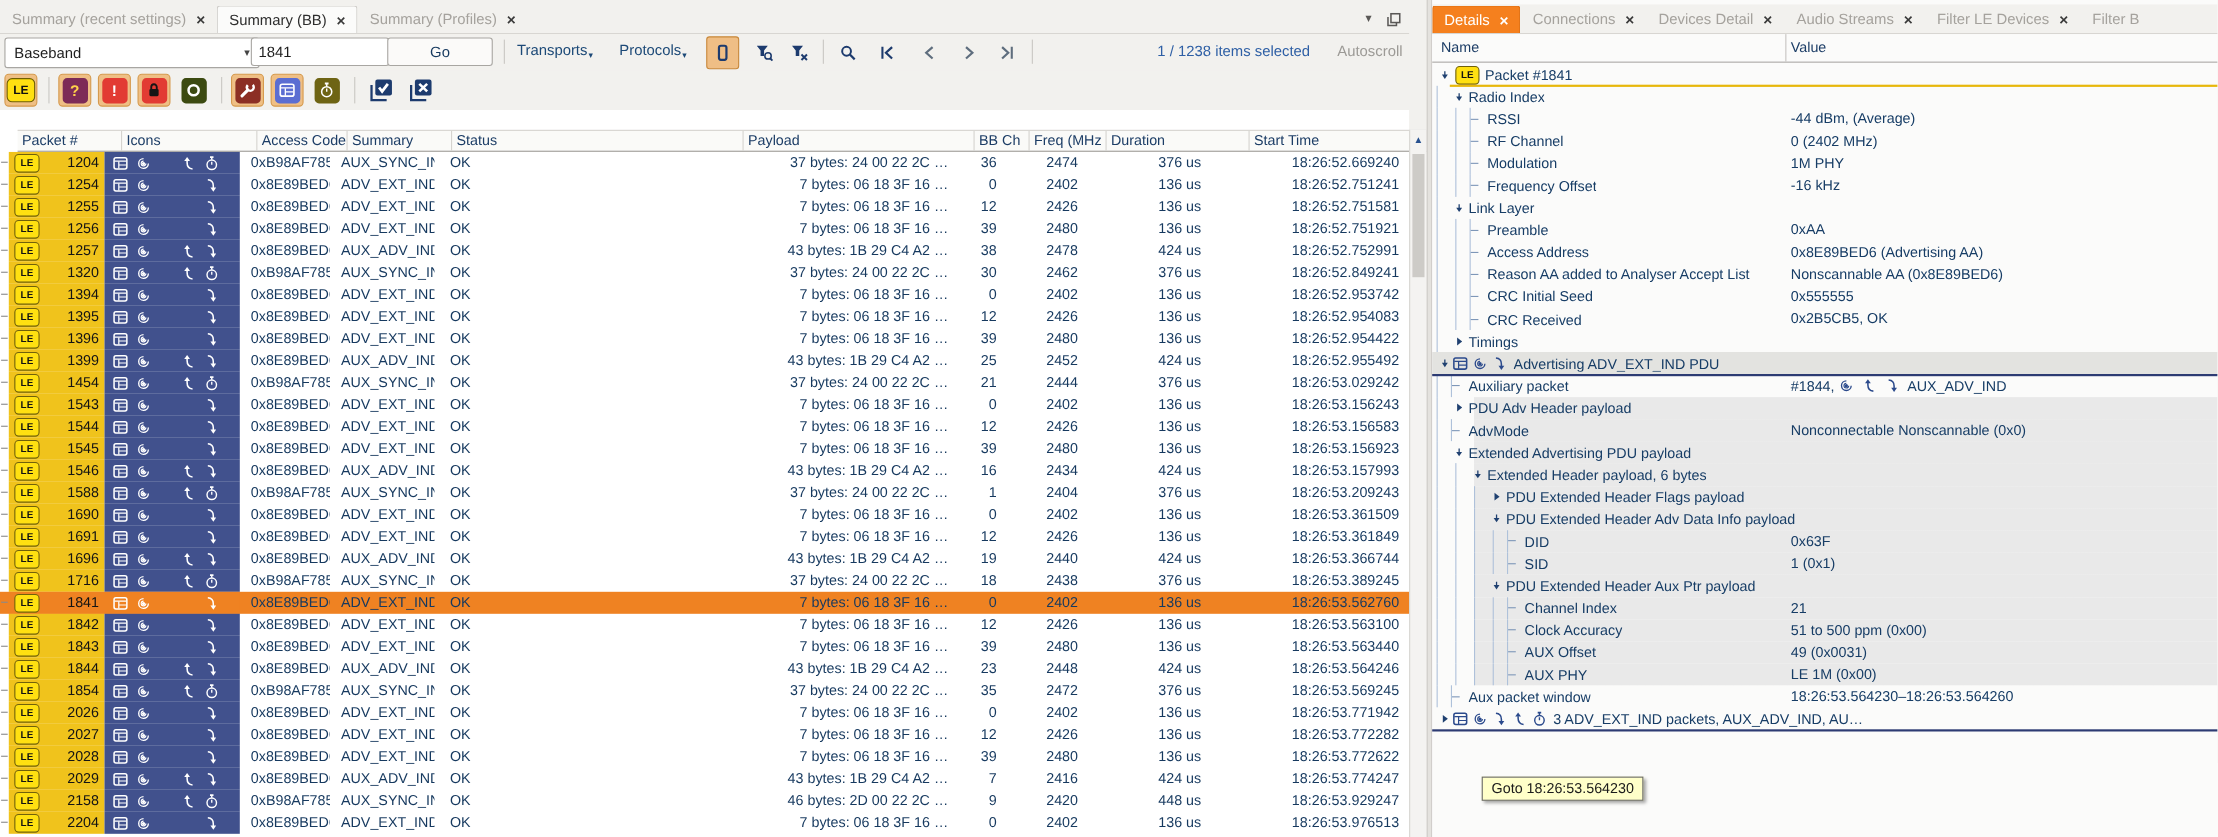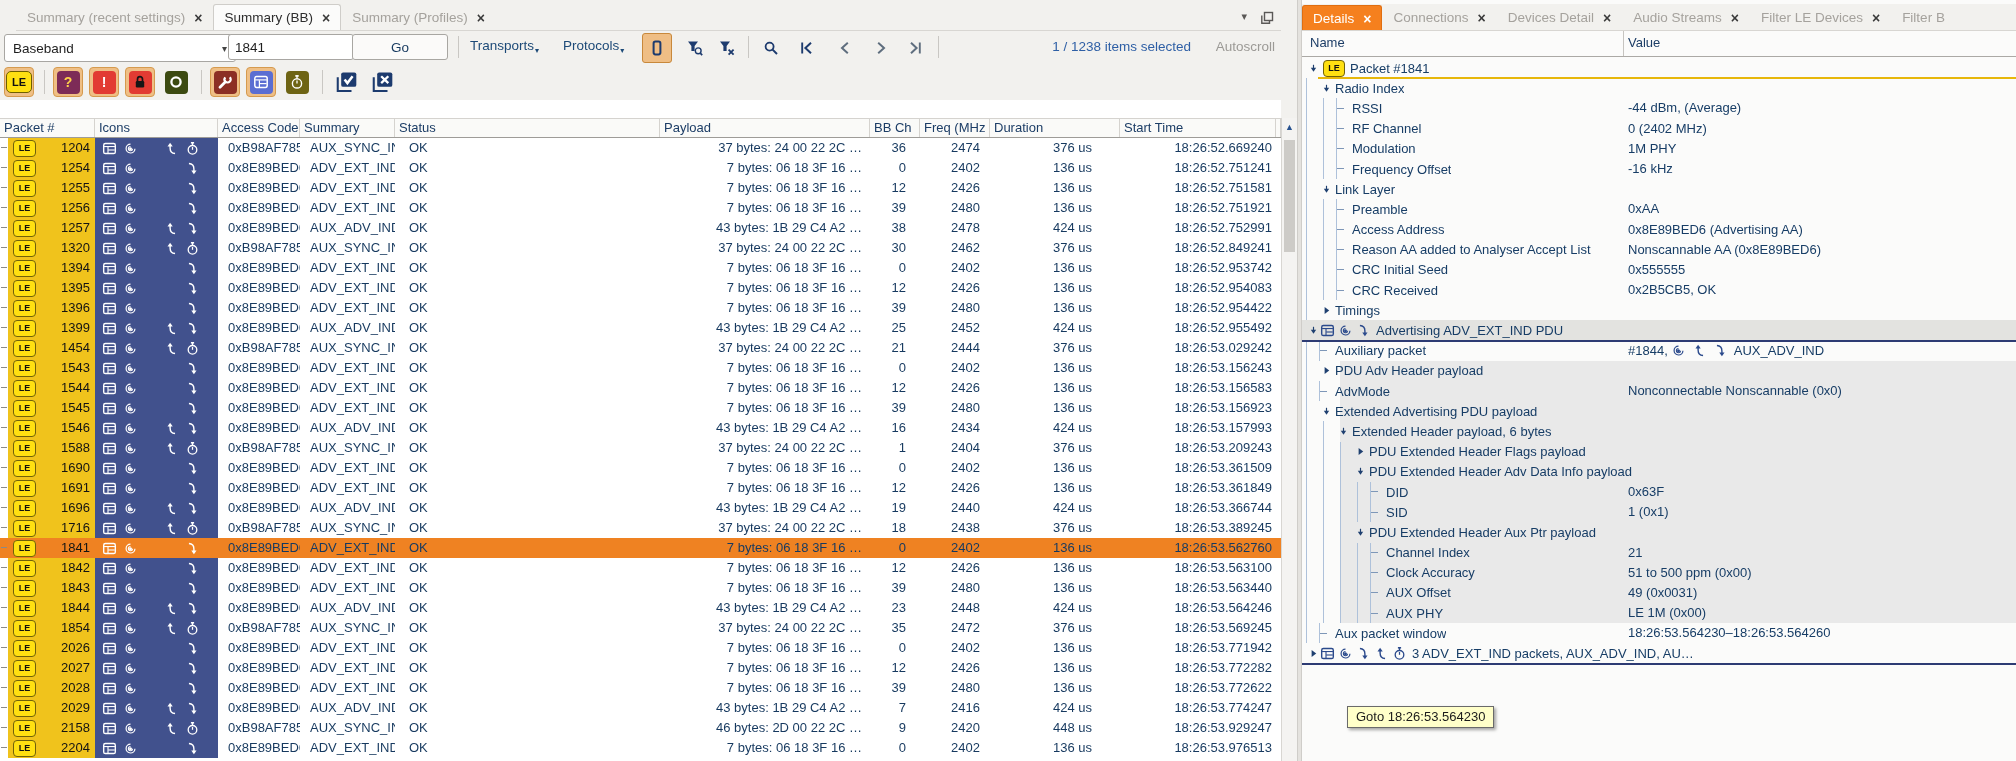--- a/index.html
+++ b/index.html
@@ -1,21 +1,21 @@
 <!DOCTYPE html>
 <html><head>
 <meta charset="utf-8">
 <style>
   html,body{margin:0;padding:0;}
   body{width:2016px;height:761px;position:relative;overflow:hidden;
        font-family:"Liberation Sans",sans-serif;background:#F2F1EE;color:#16395F;}
   svg{display:block;}
   
   #left-pane{position:absolute;left:0;top:0;width:1281px;height:761px;}
-  .tabbar{position:absolute;left:16px;top:4px;height:26px;right:0;display:flex;align-items:flex-start;
+  .tabbar{position:absolute;left:0;top:4px;height:26px;right:0;display:flex;align-items:flex-end;
           border-bottom:1px solid #D8D6D2;background:#F2F1EE;white-space:nowrap;overflow:hidden;}
   .tab{display:inline-flex;align-items:center;height:25px;padding:0 10px;font-size:13.5px;
        color:#A5A29D;cursor:pointer;border:1px solid transparent;border-bottom:none;}
   .tab.active{background:#FBFBFA;border-color:#CFCDC9;border-radius:3px 3px 0 0;color:#2E2E2E;margin-bottom:-1px;}
   .tab .x{margin-left:9px;color:#3A3A3A;font-size:14px;font-weight:bold;line-height:1;}
   .tab .x::after{content:"×";}
   .tab.active-orange{background:#F5801E;border-color:#E06E10;border-radius:3px 3px 0 0;color:#FFFFFF;margin-bottom:-1px;}
   .tab.active-orange .x{color:#FFFFFF;}
   #corner-icons{position:absolute;right:6px;top:10px;display:flex;gap:12px;color:#5A5856;}
   #corner-icons .car{font-size:11px;}
@@ -48,21 +48,21 @@
   .ibtn{width:30px;height:30px;border-radius:4px;display:flex;align-items:center;justify-content:center;
         margin-right:6px;cursor:pointer;box-sizing:border-box;}
   .ibtn.tan{background:#EFBF85;border:1px solid #D59A4E;}
   .badge-inner{width:23px;height:23px;border-radius:4px;display:flex;align-items:center;justify-content:center;
         font-weight:bold;font-size:14px;}
   .le-inner{width:24px;height:20px;background:#FFE011;border:1.5px solid #6E5F00;border-radius:5px;
         color:#111;font-weight:bold;font-size:11px;display:flex;align-items:center;justify-content:center;}
   .irow-sep{width:1px;height:24px;background:#C9C7C3;margin:0 8px 0 4px;}
   
   #table-area{position:absolute;left:0;top:100px;width:1281px;bottom:0;background:#FFFFFF;}
-  #thead{position:absolute;left:0;top:18px;height:20px;width:1281px;display:flex;background:#FAFAF8;
+  #thead{position:absolute;left:16px;top:18px;height:20px;width:1281px;display:flex;background:#FAFAF8;
          border-top:1px solid #D5D3CF;border-bottom:1px solid #9E9C98;box-sizing:border-box;}
   .hcell{font-size:13px;color:#1C3D66;padding:1px 0 0 4px;box-sizing:border-box;
          border-right:1px solid #D5D3CF;overflow:hidden;white-space:nowrap;height:18px;}
   #tbody{position:absolute;left:0;top:38px;width:1281px;bottom:0;overflow:hidden;}
   .trow{display:flex;height:20px;font-size:13px;color:#16395F;white-space:nowrap;cursor:default;}
   .tcell{box-sizing:border-box;overflow:hidden;height:20px;line-height:20px;}
   .cell-tick{position:relative;}
   .cell-tick::before{content:"";position:absolute;left:1px;top:9px;width:6px;height:1px;background:#8A8A8A;}
   .cell-packet{background:#F0C31C;display:flex;align-items:center;}
   .cell-icons{background:#41518D;display:flex;align-items:center;color:#FFFFFF;}

